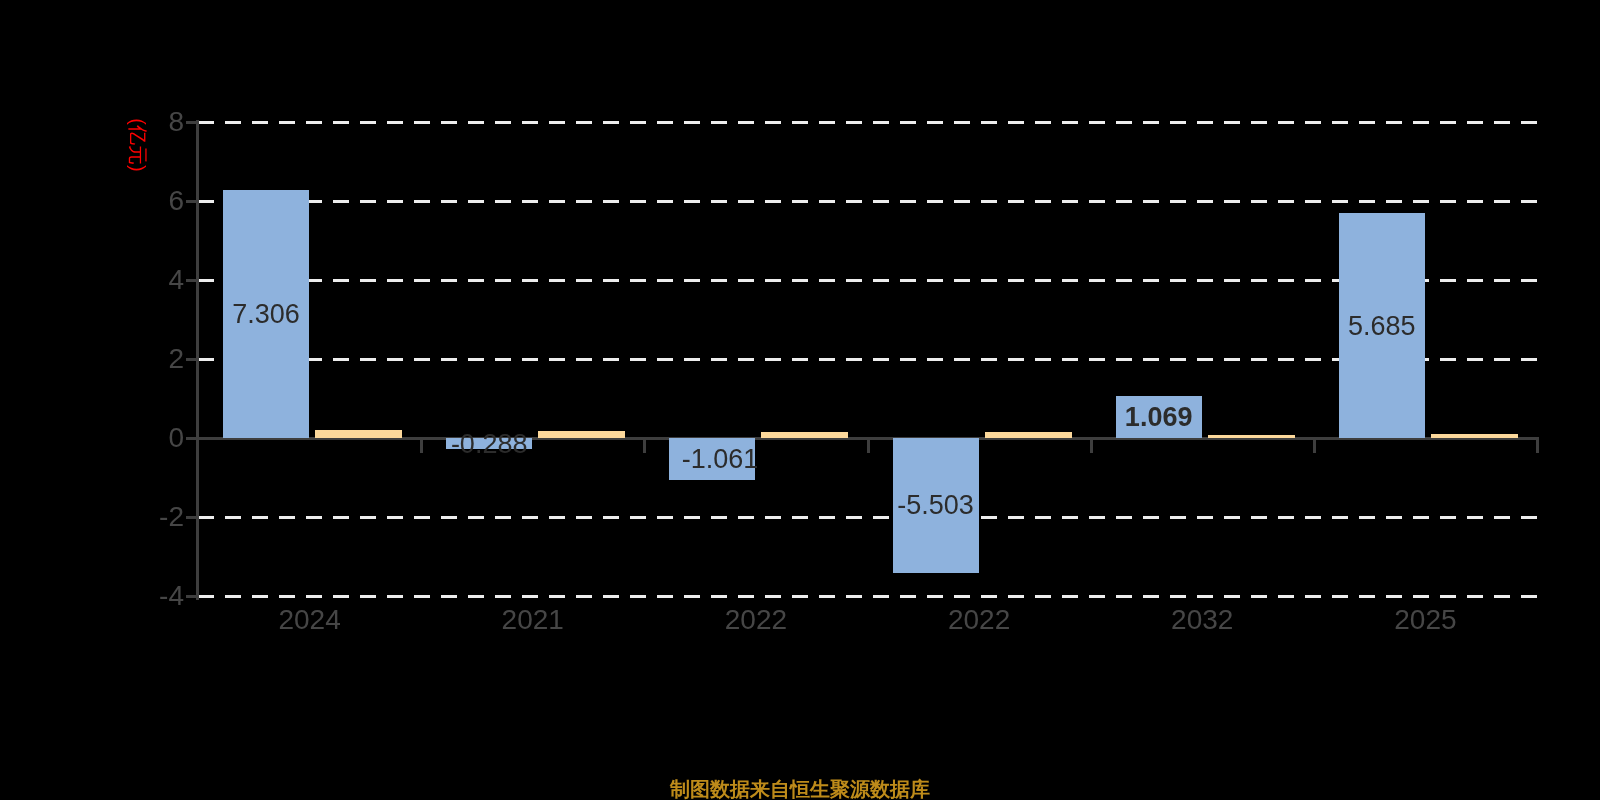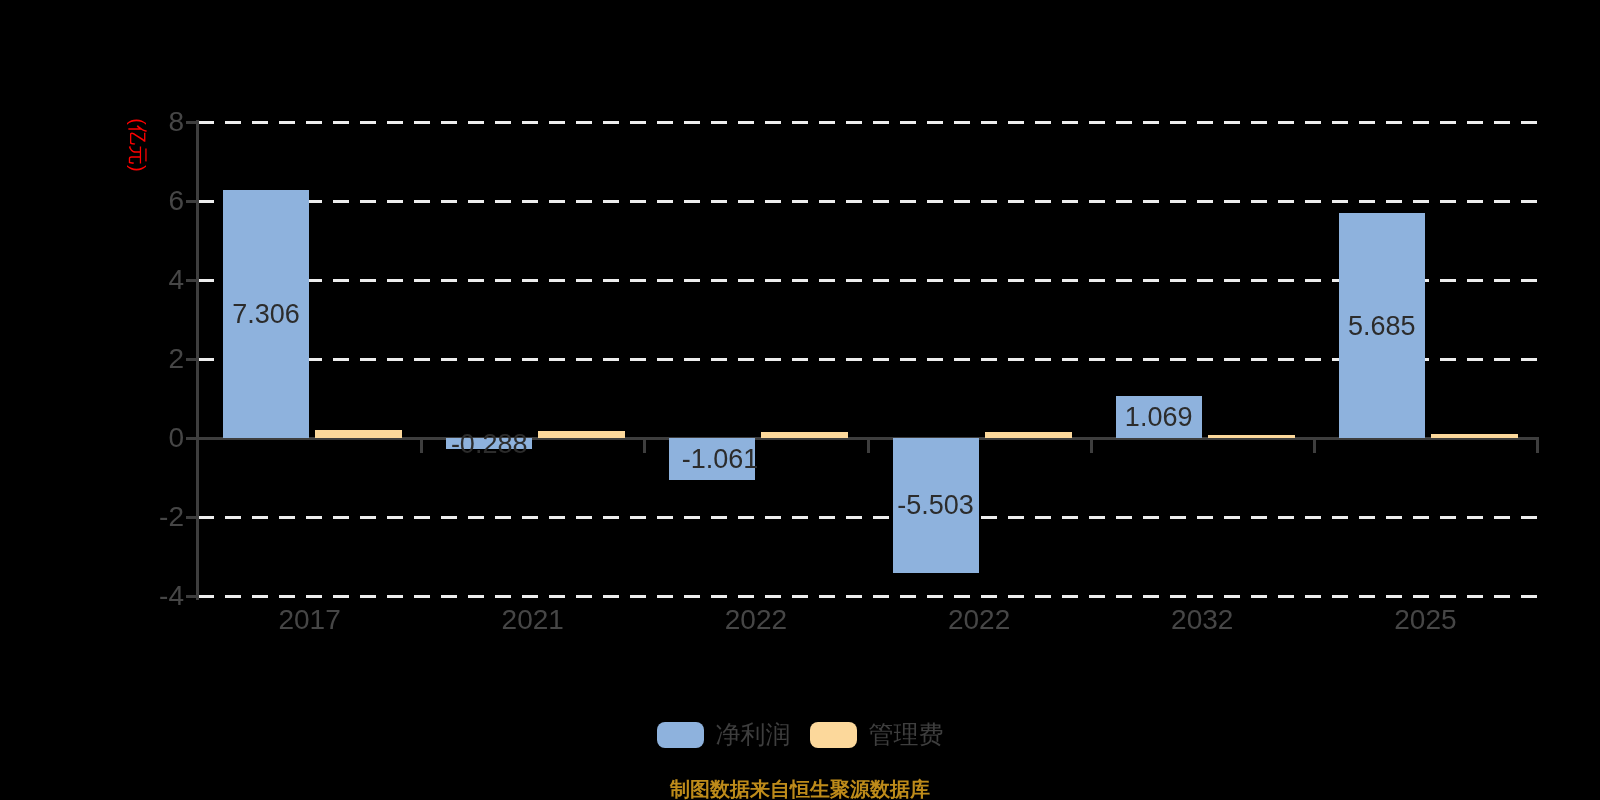--- a/index.html
+++ b/index.html
@@ -98,42 +98,32 @@
       <div class="tick" style="left: 1536px; top: 440px; width: 3px; height: 13px;"></div>
       <div class="bar" style="left: 223px; top: 190.374px; width: 86px; height: 247.625px; background: rgb(142, 178, 221);"></div>
       <div class="bar-label" style="left: 266px; top: 314.187px;">7.306</div>
       <div class="bar" style="left: 446.167px; top: 438px; width: 86px; height: 11.376px; background: rgb(142, 178, 221);"></div>
       <div class="bar-label" style="left: 489.167px; top: 443.688px;">-0.288</div>
       <div class="bar" style="left: 669.333px; top: 438px; width: 86px; height: 41.9095px; background: rgb(142, 178, 221);"></div>
       <div class="bar-label" style="left: 720px; top: 458.955px;">-1.061</div>
       <div class="bar" style="left: 892.5px; top: 438px; width: 86px; height: 134.814px; background: rgb(142, 178, 221);"></div>
       <div class="bar-label" style="left: 935.5px; top: 505.407px;">-5.503</div>
       <div class="bar" style="left: 1115.67px; top: 395.774px; width: 86px; height: 42.2255px; background: rgb(142, 178, 221);"></div>
-      <div class="bar-label" style="left: 1158.67px; top: 416.887px;">1.069</div>
+      <div class="bar-label" style="left: 1158.67px; top: 416.887px; font-weight: bold;">1.069</div>
       <div class="bar" style="left: 1338.83px; top: 213.442px; width: 86px; height: 224.557px; background: rgb(142, 178, 221);"></div>
       <div class="bar-label" style="left: 1381.83px; top: 325.721px; text-align: right;">5.685</div>
       <div class="bar" style="left: 315px; top: 430.1px; width: 87px; height: 7.9px; background: rgb(252, 216, 155);"></div>
       <div class="bar" style="left: 538.167px; top: 430.89px; width: 87px; height: 7.11px; background: rgb(252, 216, 155);"></div>
       <div class="bar" style="left: 761.333px; top: 431.68px; width: 87px; height: 6.32px; background: rgb(252, 216, 155);"></div>
       <div class="bar" style="left: 984.5px; top: 432.075px; width: 87px; height: 5.925px; background: rgb(252, 216, 155);"></div>
       <div class="bar" style="left: 1207.67px; top: 434.84px; width: 87px; height: 3.16px; background: rgb(252, 216, 155);"></div>
       <div class="bar" style="left: 1430.83px; top: 434.05px; width: 87px; height: 3.95px; background: rgb(252, 216, 155);"></div>
-      <div class="x-tick-label" style="left: 229.583px; top: 606px;">2017</div>
+      <div class="x-tick-label" style="left: 229.583px; top: 606px;">2024</div>
       <div class="x-tick-label" style="left: 452.75px; top: 606px;">2021</div>
       <div class="x-tick-label" style="left: 675.917px; top: 606px;">2022</div>
       <div class="x-tick-label" style="left: 899.083px; top: 606px;">2022</div>
       <div class="x-tick-label" style="left: 1122.25px; top: 606px;">2032</div>
       <div class="x-tick-label" style="left: 1345.42px; top: 606px;">2025</div>
     </div>
 
-  <div class="legend">
-    <div class="legend-item">
-      <span class="legend-swatch" id="swatch0" style="background: rgb(142, 178, 221);"></span>
-      <span class="legend-label">净利润</span>
-    </div>
-    <div class="legend-item">
-      <span class="legend-swatch" id="swatch1" style="background: rgb(252, 216, 155);"></span>
-      <span class="legend-label">管理费</span>
-    </div>
-  </div>
 
   <div class="source-note">制图数据来自恒生聚源数据库</div>
 </div>
 
 </body></html>

